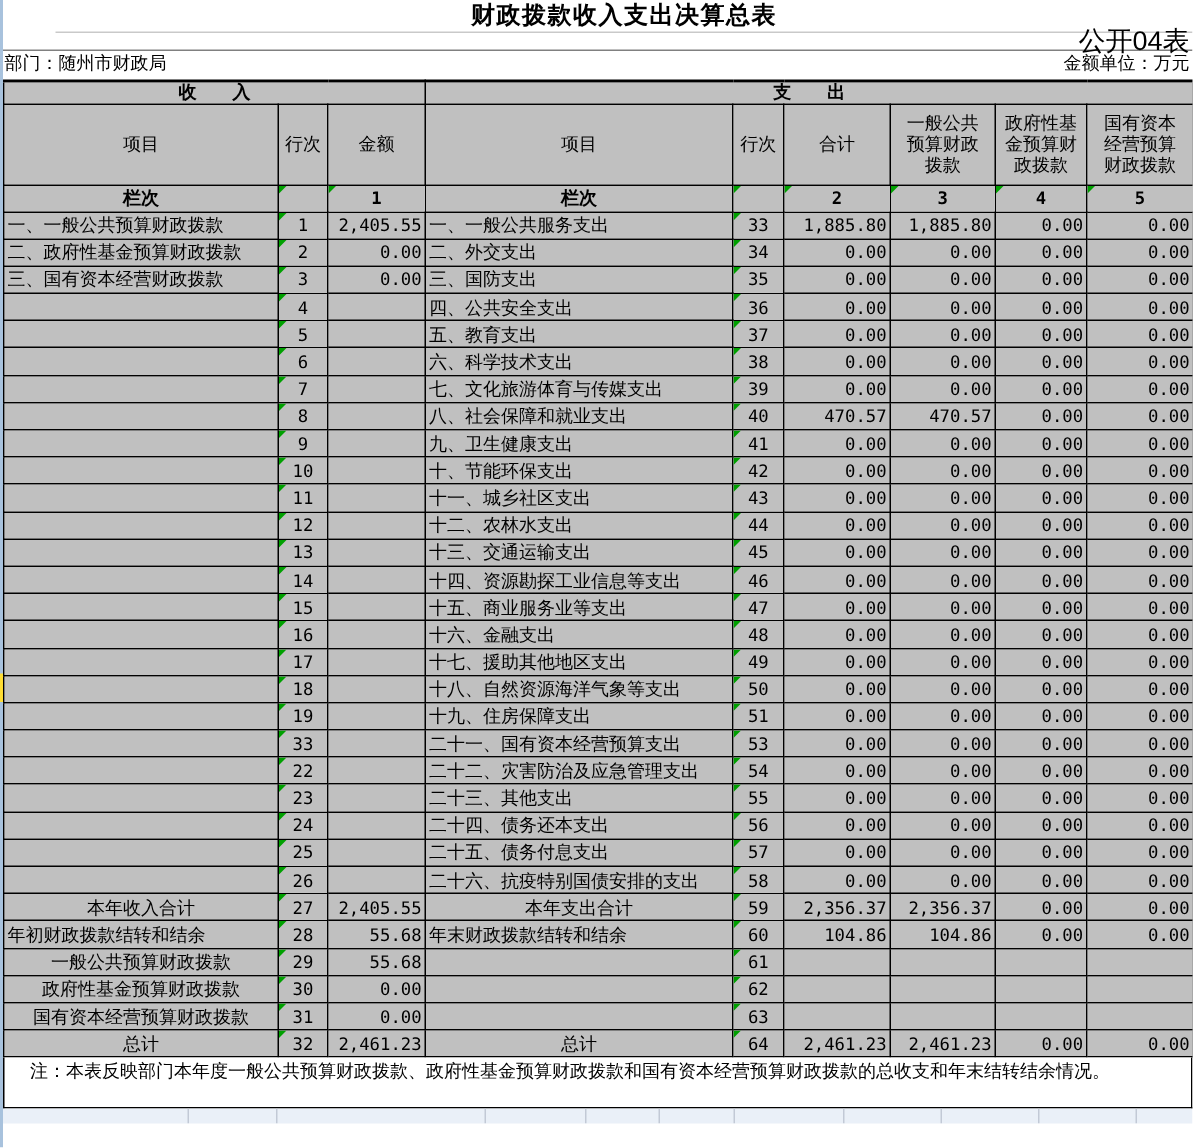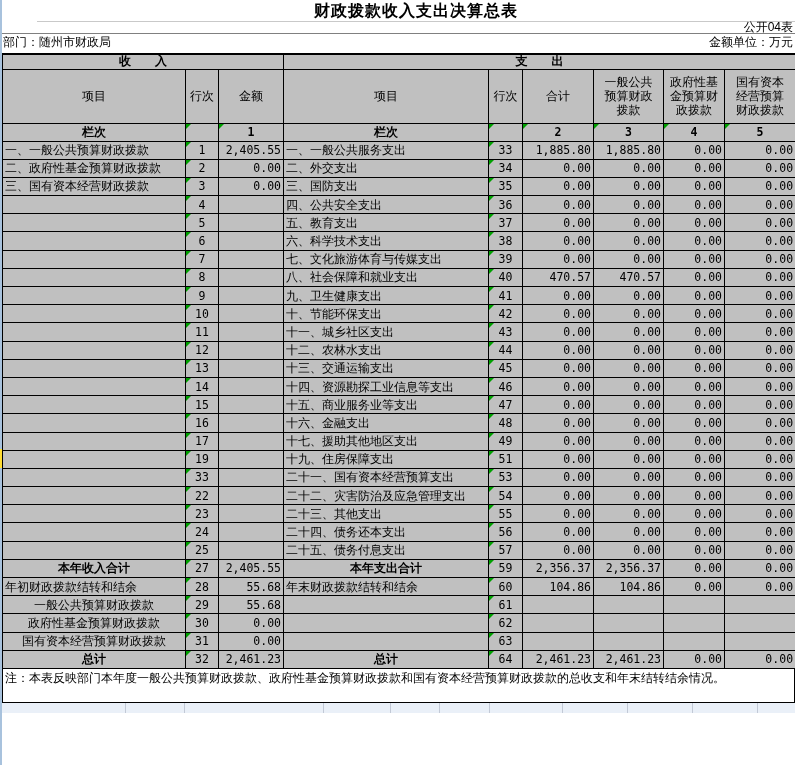--- a/index.html
+++ b/index.html
@@ -11,21 +11,21 @@
   .sheet{position:relative;width:795px;height:765px;background:#fff;}
   .left-strip{position:absolute;left:0;top:0;width:2px;height:765px;background:#A8C2DD;}
   .left-strip .yellow{position:absolute;left:0;top:449px;width:2px;height:19px;background:#FFDD33;}
   .content{margin-left:2px;width:793px;}
   .title-row{
     height:22px;line-height:22px;text-align:center;
     font-size:16px;font-weight:bold;letter-spacing:1px;
     border-bottom:1px solid #C9C9C9;box-sizing:border-box;margin-left:35px;
   }
   .meta1{
-    height:12px;line-height:11px;font-size:12px;text-align:right;
+    height:12px;line-height:11px;font-size:18px;text-align:right;
     border-bottom:1px solid #808080;box-sizing:border-box;padding-right:2px;
     position:relative;
   }
   .meta2{
     height:19px;font-size:12px;box-sizing:border-box;
     display:flex;justify-content:space-between;align-items:flex-end;
     padding:0 2px 2px 1px;position:relative;
   }
   table.grid{
     width:793px;border-collapse:collapse;table-layout:fixed;
@@ -36,33 +36,33 @@
     border:1px solid #000;box-sizing:border-box;
     padding:0 2px;overflow:hidden;white-space:nowrap;
     background:#C0C0C0;font-weight:normal;line-height:14px;
   }
   tr.sec-row th{height:15px;font-weight:bold;text-align:center;line-height:13px;}
   tr.colhead-row th{height:54px;text-align:center;vertical-align:middle;white-space:pre-line;}
   tr.lanci-row td{height:18px;text-align:center;font-weight:bold;}
   tbody.tb td{height:18.2px;}
   .lbl{text-align:left;background:#C0C0C0;}
   .lbl.center{text-align:center;}
-  .lbl.bold{font-weight:bold;margin-left:48px;}
+  .lbl.bold{font-weight:normal;margin-left:48px;}
   .rno{text-align:center;position:relative;}
   .val{background:#fff;text-align:right;}
   .num{font-family:"DejaVu Sans Mono",monospace;font-size:11.5px;}
   .tri{position:relative;}
   .tri::before{
     content:"";position:absolute;left:0;top:0;width:0;height:0;
     border-left:5px solid #00A000;border-bottom:5px solid transparent;
   }
   .note-block{
     width:793px;height:34px;box-sizing:border-box;background:#fff;
     border:1px solid #000;border-top:none;
-    font-size:12px;line-height:16px;padding:1px 2px;
+    font-size:12px;line-height:16px;padding:1px 17px;
     white-space:normal;overflow:hidden;
   }
   .bottom-strip{
     position:relative;width:793px;height:10px;background:#EAF0F8;overflow:hidden;
   }
   .bottom-strip .gl{position:absolute;top:0;width:1px;height:10px;background:#C2C9D6;}
 </style>
 </head>
 <body>
 
@@ -308,20 +308,31 @@
             <td class="val num"></td>
             <td class="lbl">十七、援助其他地区支出</td>
             <td class="rno tri num">49</td>
             <td class="val num">0.00</td>
             <td class="val num">0.00</td>
             <td class="val num">0.00</td>
             <td class="val num">0.00</td>
           </tr>
           <tr>
             <td class="lbl"></td>
+            <td class="rno tri num">18</td>
+            <td class="val num"></td>
+            <td class="lbl">十八、自然资源海洋气象等支出</td>
+            <td class="rno tri num">50</td>
+            <td class="val num">0.00</td>
+            <td class="val num">0.00</td>
+            <td class="val num">0.00</td>
+            <td class="val num">0.00</td>
+          </tr>
+          <tr>
+            <td class="lbl"></td>
             <td class="rno tri num">19</td>
             <td class="val num"></td>
             <td class="lbl">十九、住房保障支出</td>
             <td class="rno tri num">51</td>
             <td class="val num">0.00</td>
             <td class="val num">0.00</td>
             <td class="val num">0.00</td>
             <td class="val num">0.00</td>
           </tr>
           <tr>
@@ -367,20 +378,31 @@
             <td class="val num">0.00</td>
             <td class="val num">0.00</td>
             <td class="val num">0.00</td>
           </tr>
           <tr>
             <td class="lbl"></td>
             <td class="rno tri num">25</td>
             <td class="val num"></td>
             <td class="lbl">二十五、债务付息支出</td>
             <td class="rno tri num">57</td>
+            <td class="val num">0.00</td>
+            <td class="val num">0.00</td>
+            <td class="val num">0.00</td>
+            <td class="val num">0.00</td>
+          </tr>
+          <tr>
+            <td class="lbl"></td>
+            <td class="rno tri num">26</td>
+            <td class="val num"></td>
+            <td class="lbl">二十六、抗疫特别国债安排的支出</td>
+            <td class="rno tri num">58</td>
             <td class="val num">0.00</td>
             <td class="val num">0.00</td>
             <td class="val num">0.00</td>
             <td class="val num">0.00</td>
           </tr>
           <tr>
             <td class="lbl center bold">本年收入合计</td>
             <td class="rno tri num">27</td>
             <td class="val num">2,405.55</td>
             <td class="lbl center bold">本年支出合计</td>

